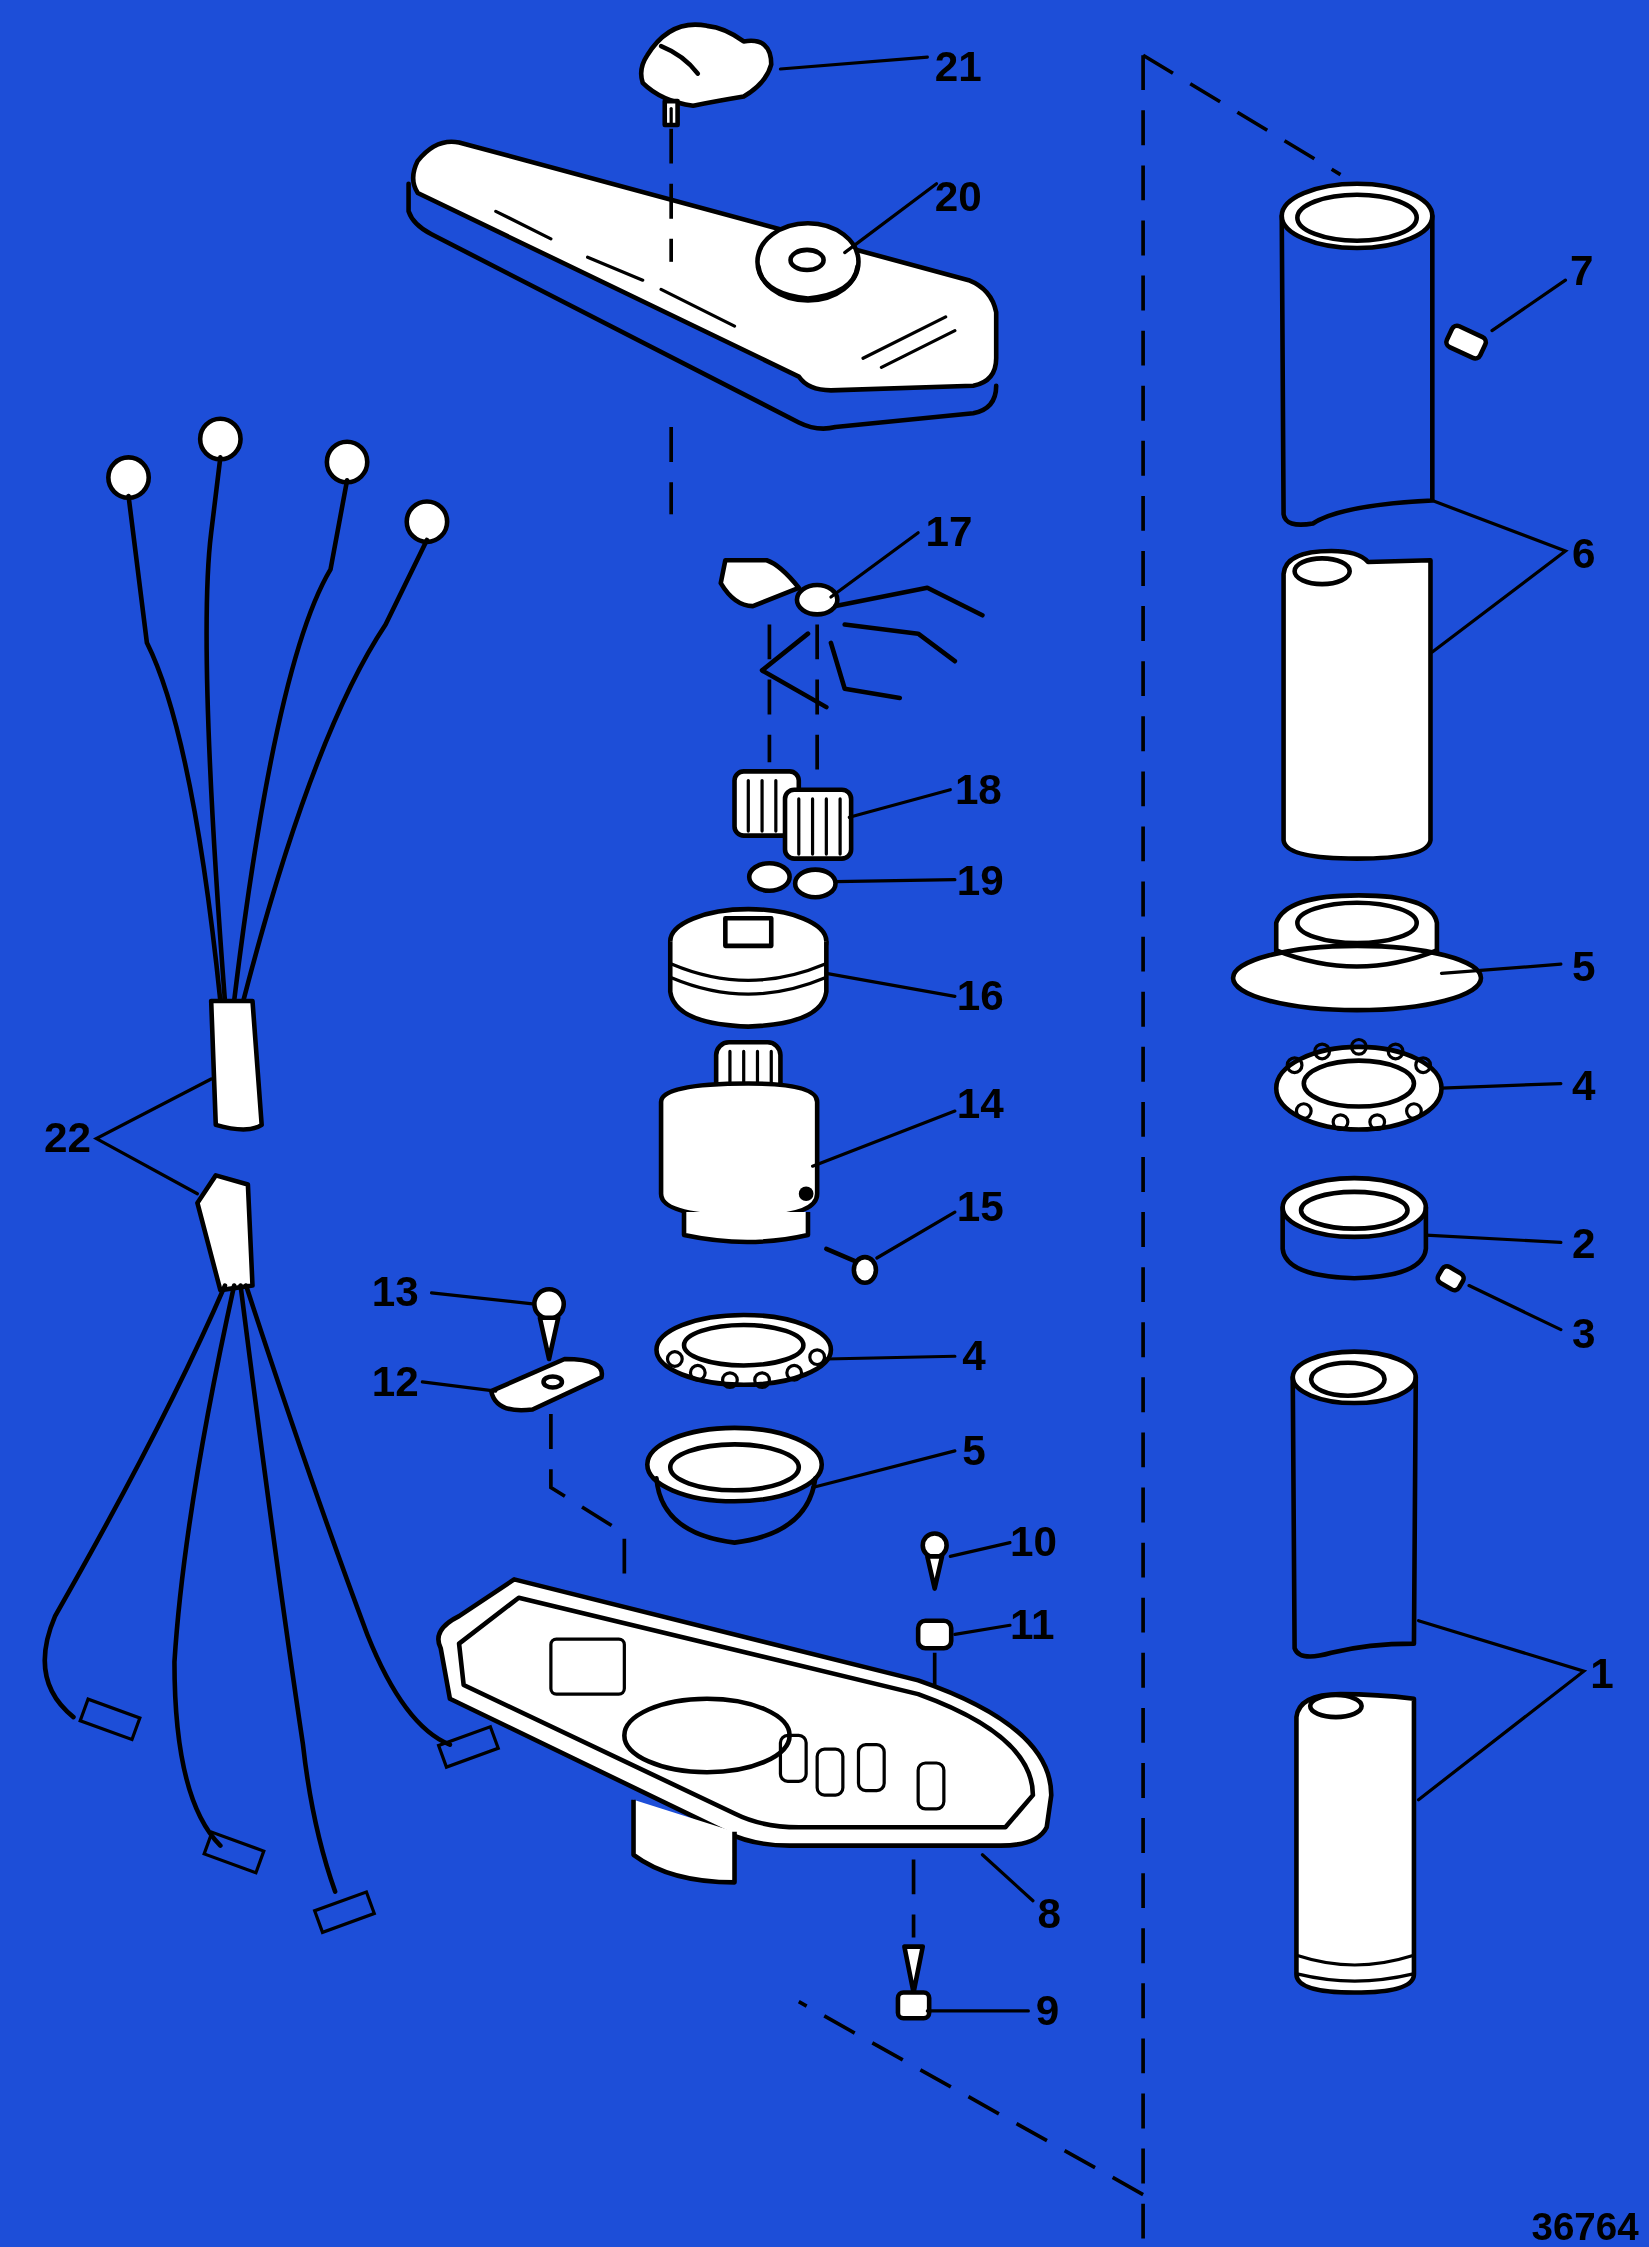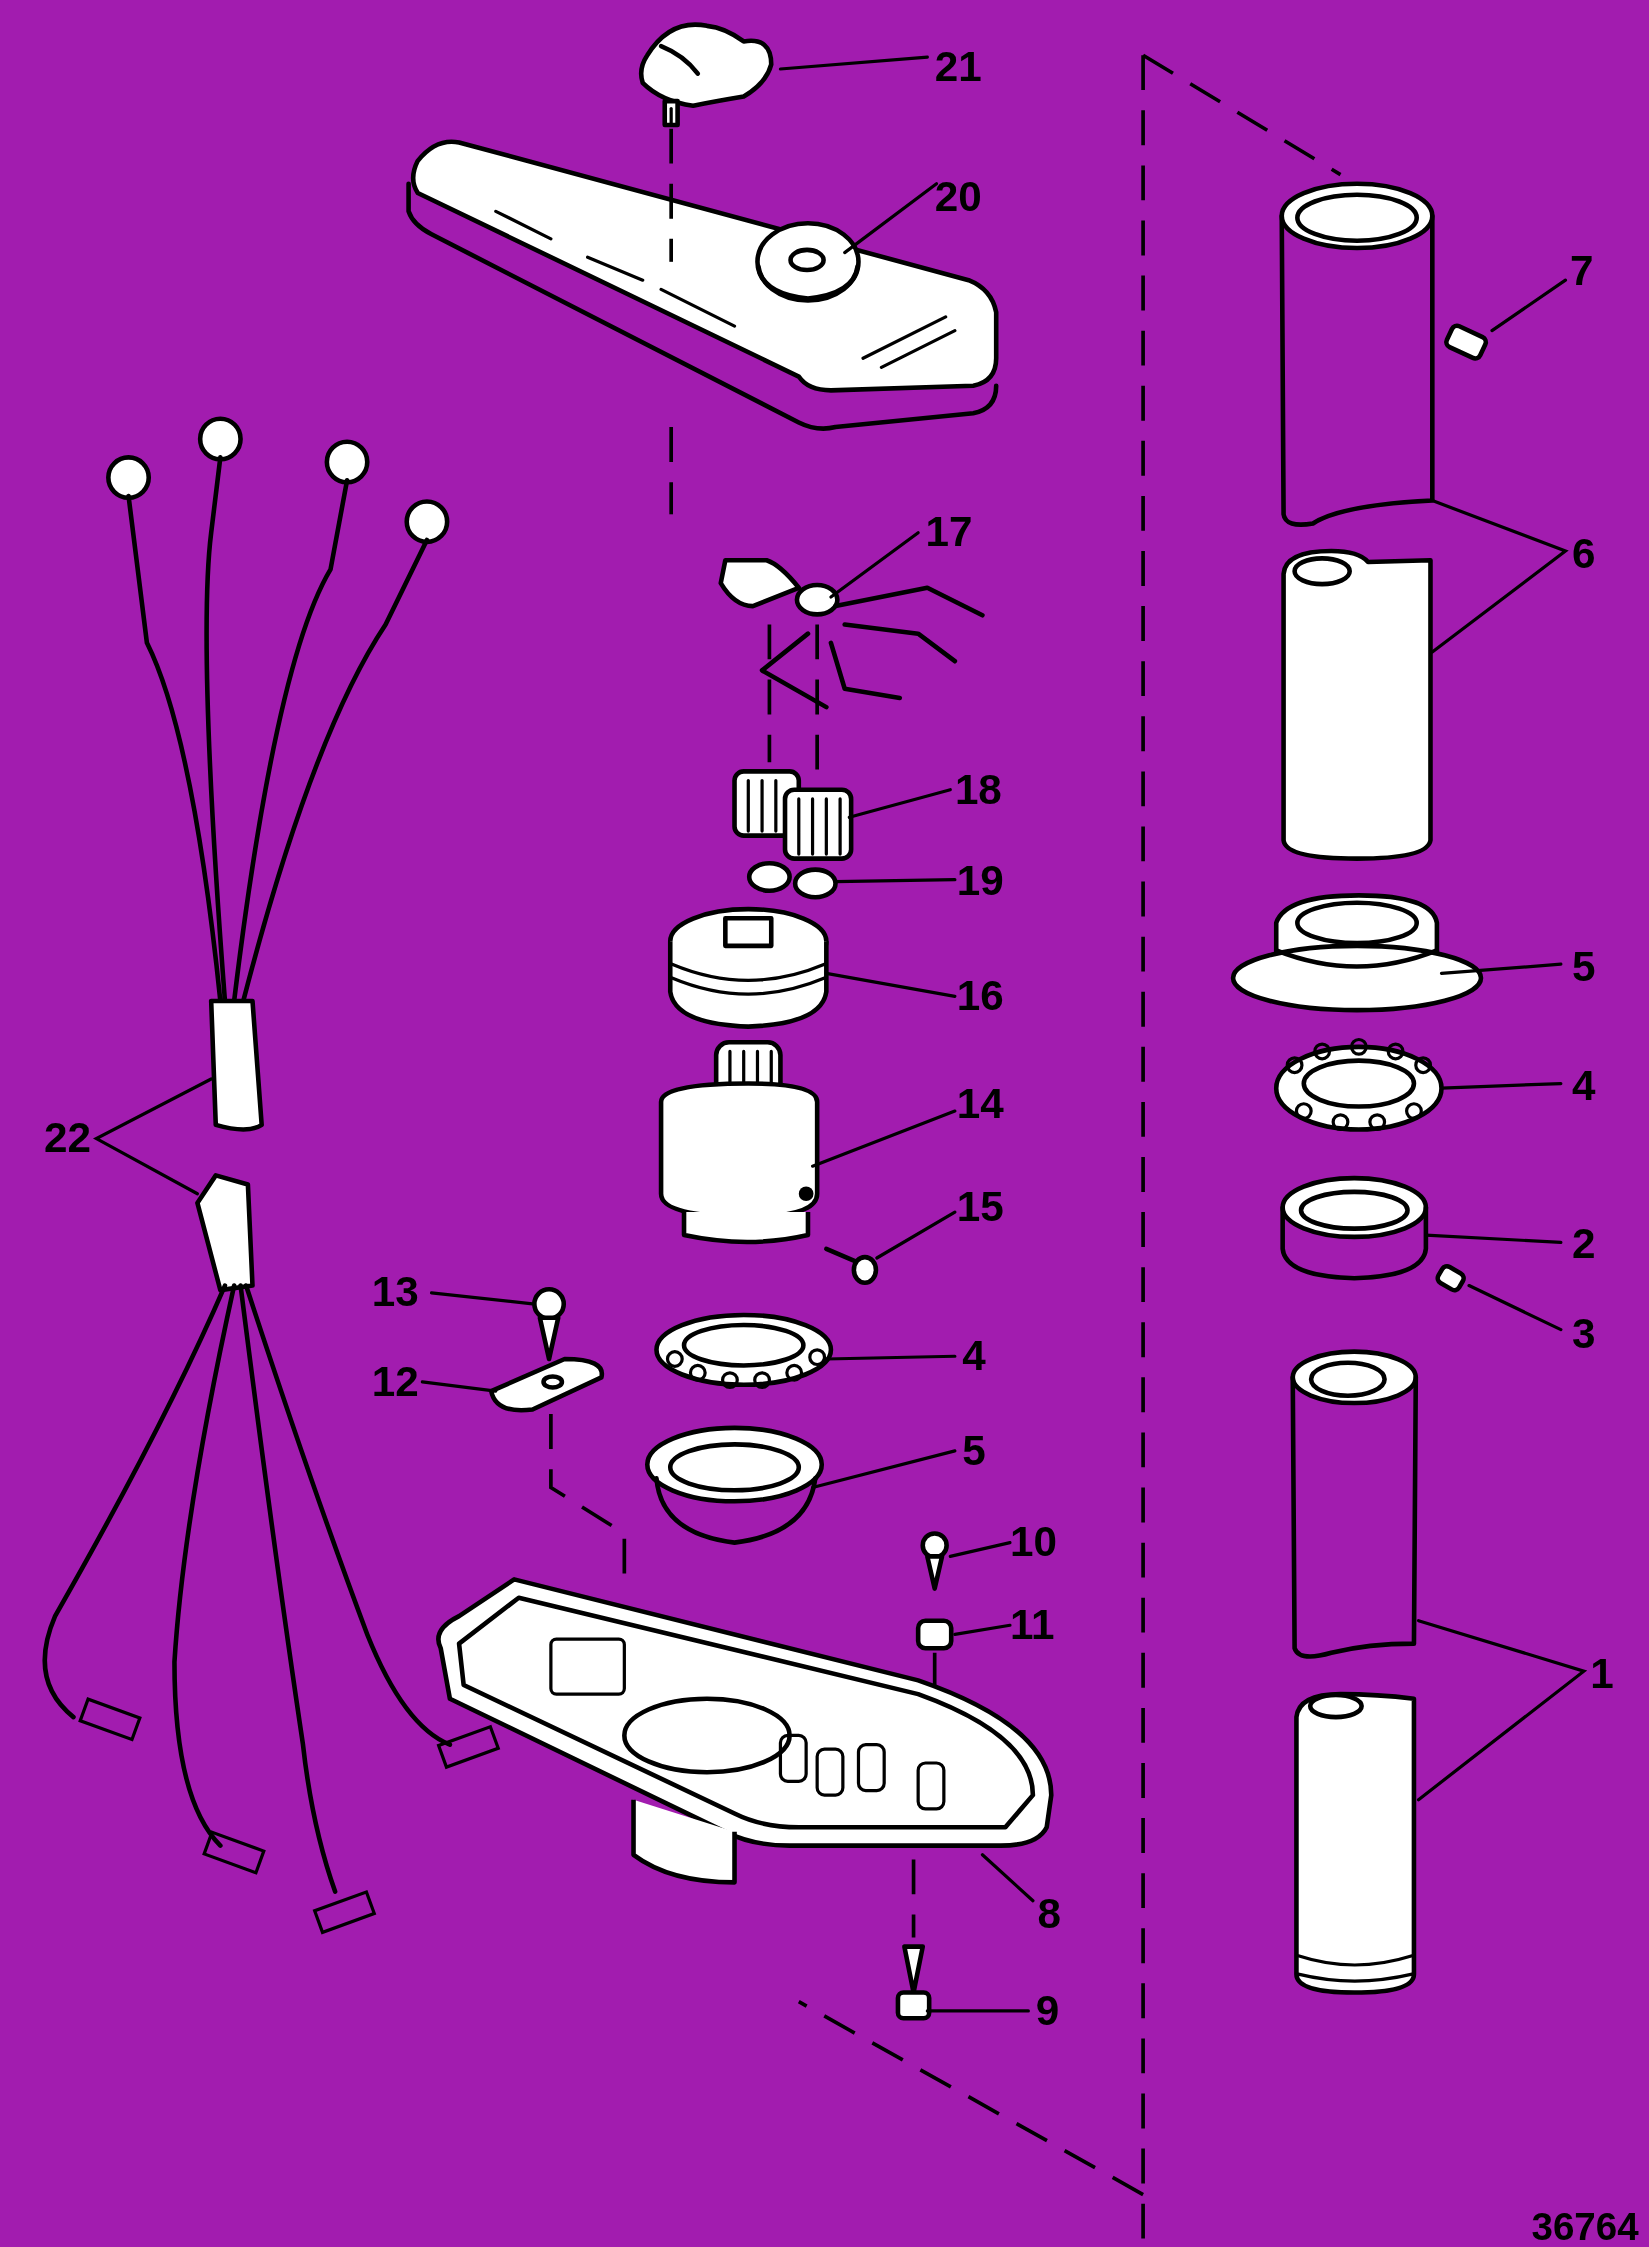--- a/index.html
+++ b/index.html
@@ -1,16 +1,16 @@
 <!DOCTYPE html>
 <html style="font-size:14.7px"><head>
 <meta charset="utf-8">
 <style>
   html,body{margin:0;padding:0;background:#fff;}
-  #wrap{position:relative;width:1649px;height:2247px;background:#a21caf;overflow:hidden;}
+  #wrap{position:relative;width:1649px;height:2247px;background:#1d4ed8;overflow:hidden;}
   svg{position:absolute;left:0;top:0;}
   .ln{fill:none;stroke:#000;stroke-width:5;stroke-linecap:round;stroke-linejoin:round;}
   .thin{fill:none;stroke:#000;stroke-width:3.5;stroke-linecap:round;}
   .dash{fill:none;stroke:#000;stroke-width:4;stroke-dasharray:38 22;}
   .wf{fill:#fff;stroke:#000;stroke-width:5;stroke-linejoin:round;}
   .blk{fill:#000;}
   .lbl{font-family:"Liberation Sans",sans-serif;font-weight:bold;font-size:46px;fill:#000;}
   .fig{font-family:"Liberation Sans",sans-serif;font-weight:bold;font-size:42px;fill:#000;}
 </style>
 </head>

